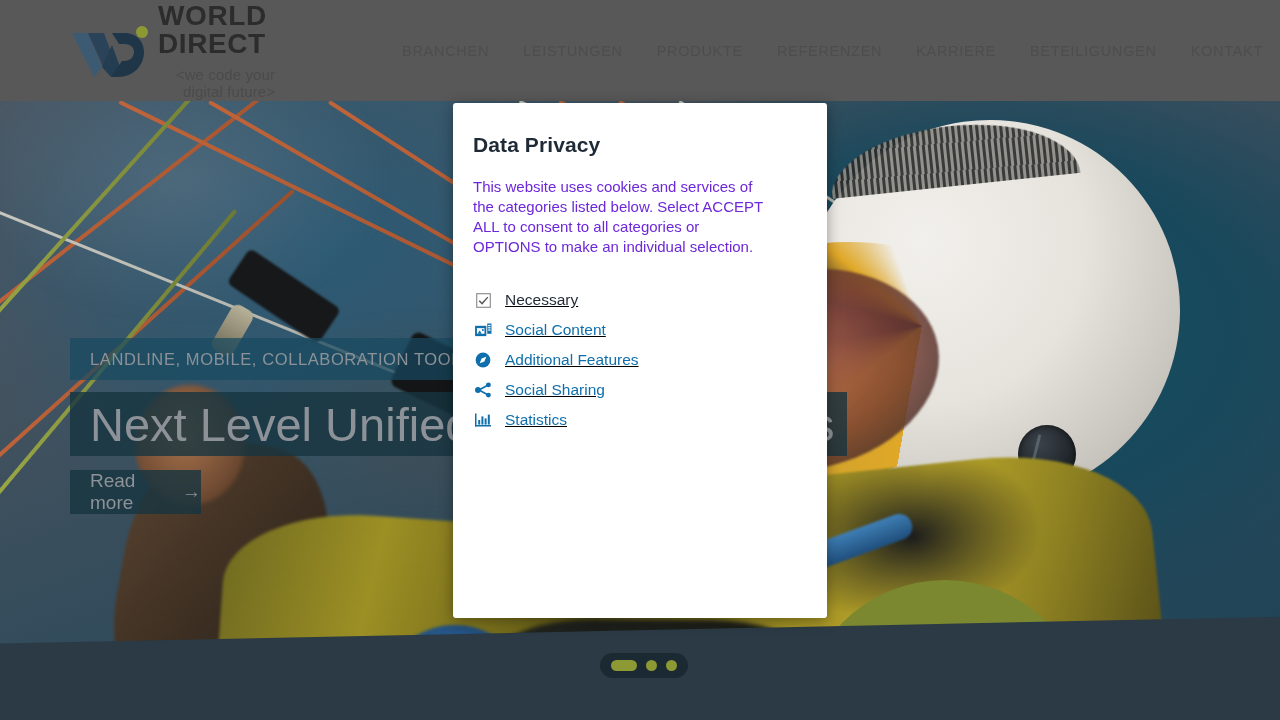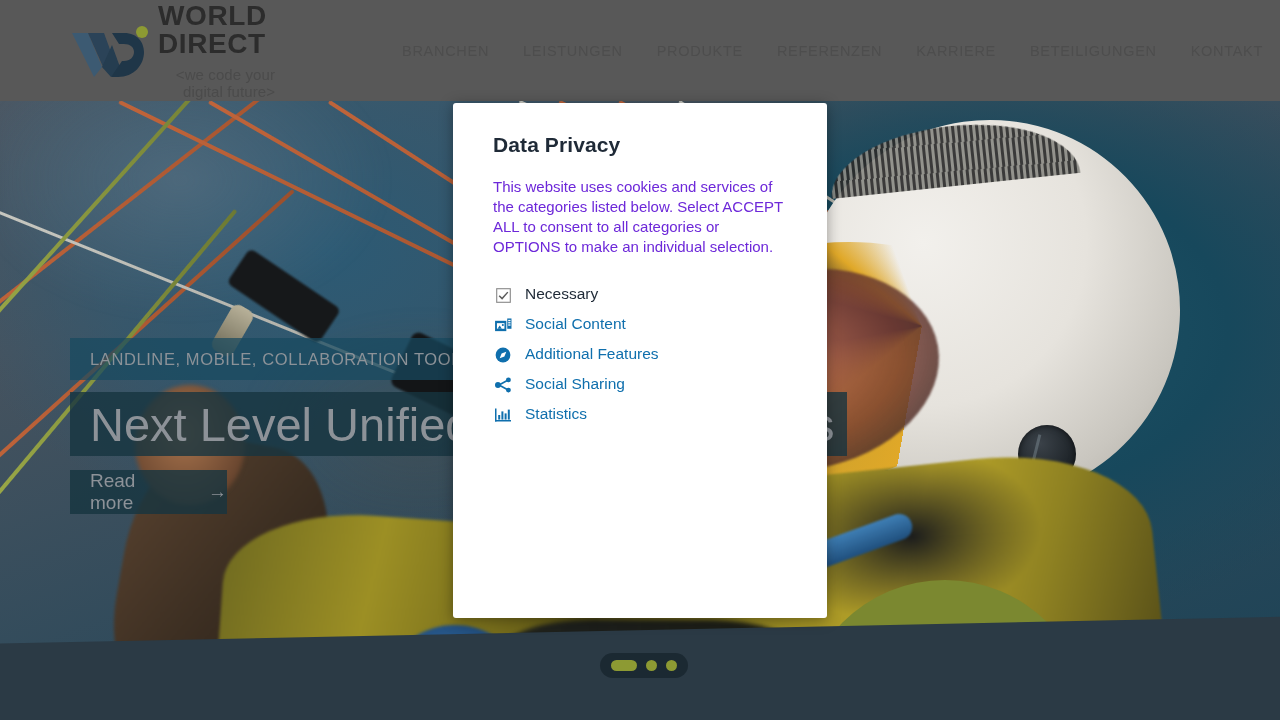--- a/index.html
+++ b/index.html
@@ -230,21 +230,21 @@
   }
   .hero-title-band span {
     color: #8d9298;
     font-size: 47px;
     font-weight: 400;
     white-space: nowrap;
     line-height: 1;
   }
   .hero-cta {
     position: absolute; left: 70px; top: 470px;
-    width: 157px; height: 44px;
+    width: 131px; height: 44px;
     background: rgba(22,52,64,0.80);
     display: flex; align-items: center; gap: 28px;
     padding-left: 20px;
     cursor: pointer;
   }
   .hero-cta span.lbl { color: #8d9298; font-size: 19px; }
   .hero-cta span.arr { color: #8d9298; font-size: 19px; }
 
   
   .header {
@@ -287,40 +287,41 @@
 
   
   .dialog {
     position: absolute;
     left: 453px; top: 103px;
     width: 374px; height: 515px;
     background: #ffffff;
     border-radius: 3px;
     box-shadow: 0 2px 14px rgba(0,0,0,0.35);
     z-index: 20;
-    padding: 30px 32px 0 40px;
+    padding: 30px 32px 0 20px;
   }
   .dlg-title {
     color: #1f2a37;
     font-size: 21px;
     font-weight: 700;
     letter-spacing: 0.1px;
   }
   .dlg-body {
     margin-top: 20px;
     color: #6d28d9;
     font-size: 15px;
     line-height: 1.34;
     width: 296px;
   }
   .cat-list { margin-top: 28px; }
   .cat-row {
-    display: flex; align-items: flex-start;
+    display: flex; align-items: center;
     height: 30px;
     cursor: pointer;
+    text-decoration: underline;
   }
   .cat-icon {
     width: 20px; height: 20px;
     display: flex; align-items: center; justify-content: center;
     flex: none;
   }
   .cat-label {
     margin-left: 12px;
     font-size: 15.5px;
     color: #0f6fad;

